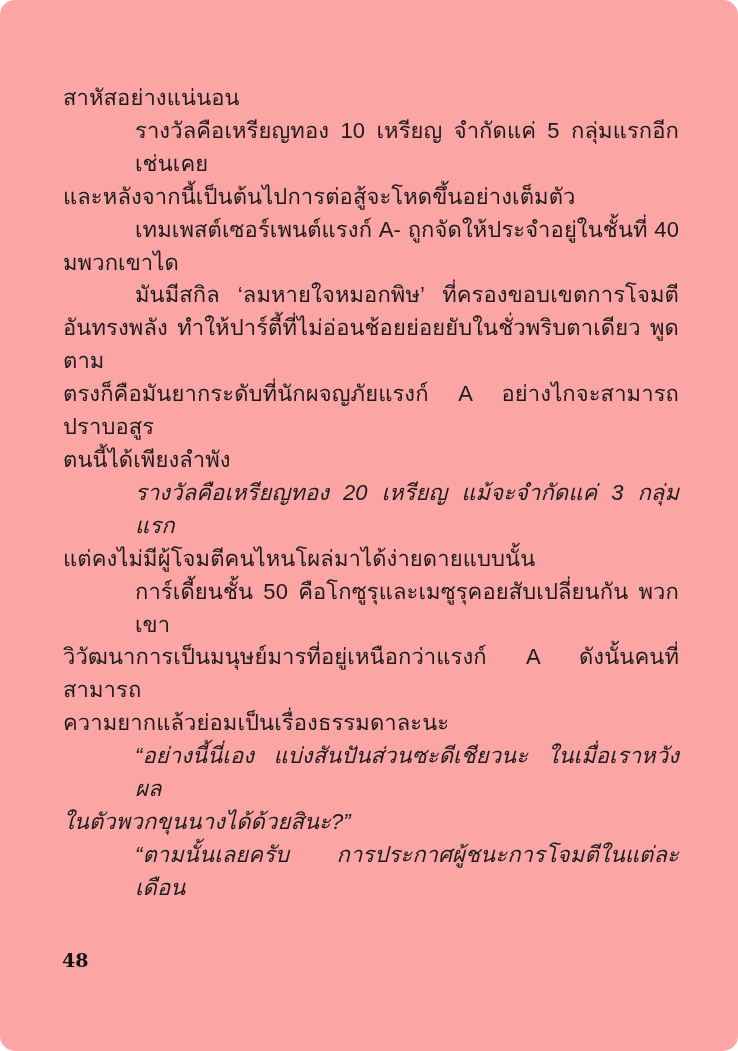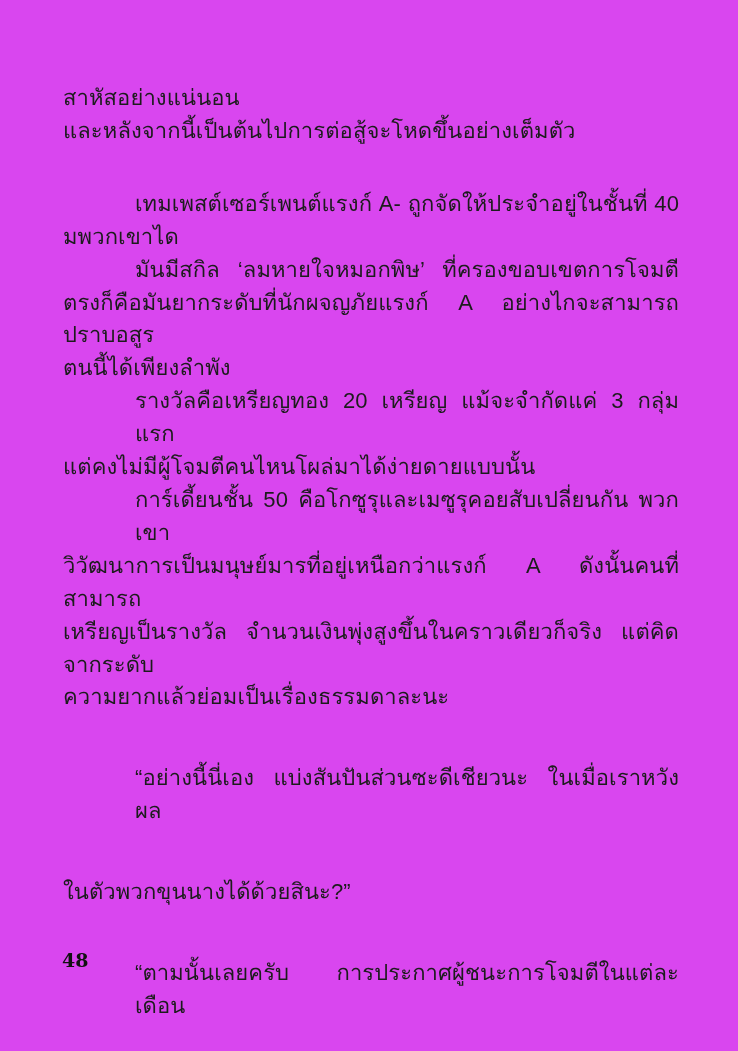--- a/index.html
+++ b/index.html
@@ -4,74 +4,76 @@
 <style>
   html, body {
     margin: 0;
     padding: 0;
     background: #ffffff;
   }
   .page {
     position: relative;
     width: 738px;
     height: 1051px;
-    background: #d946ef;
+    background: #fca5a5;
     overflow: hidden;
     font-family: "Liberation Sans", "DejaVu Sans", sans-serif;
     color: #1c1c1c;
+    border-radius: 15px;
   }
   .text-block {
     position: absolute;
     left: 63px;
     top: 82px;
     width: 616px;
     font-size: 22px;
     line-height: 32.9px;
     letter-spacing: 0.1px;
   }
   .line {
     min-height: 32.9px;
     white-space: normal;
   }
   .line.justify {
     text-align: justify;
     text-align-last: justify;
   }
   .line.italic {
-    margin-top: 48px;
+    font-style: italic;
   }
   .bold {
     font-weight: normal;
   }
   .page-number {
     position: absolute;
     left: 62px;
     top: 949px;
     font-family: "DejaVu Serif", "Liberation Serif", serif;
     font-size: 19px;
     font-weight: 700;
     color: #111111;
   }
 </style>
 </head>
 <body>
 
 <div class="page">
   <div class="text-block" id="text-block">
       <div class="line"><span>สาหัสอย่างแน่นอน</span></div>
+      <div class="line justify" style="padding-left: 72px;"><span>รางวัลคือเหรียญทอง 10 เหรียญ จำกัดแค่ 5 กลุ่มแรกอีกเช่นเคย</span></div>
       <div class="line"><span>และหลังจากนี้เป็นต้นไปการต่อสู้จะโหดขึ้นอย่างเต็มตัว</span></div>
-      <div class="line justify" style="padding-left: 72px; margin-top: 40px;"><span>เทมเพสต์เซอร์เพนต์แรงก์ A- ถูกจัดให้ประจำอยู่ในชั้นที่ 40</span></div>
+      <div class="line justify" style="padding-left: 72px;"><span>เทมเพสต์เซอร์เพนต์แรงก์ A- ถูกจัดให้ประจำอยู่ในชั้นที่ 40</span></div>
       <div class="line"><span>มพวกเขาได</span></div>
       <div class="line justify" style="padding-left: 72px;"><span>มันมีสกิล </span><span class="bold">‘ลมหายใจหมอกพิษ’</span><span> ที่ครองขอบเขตการโจมตี</span></div>
+      <div class="line justify"><span>อันทรงพลัง ทำให้ปาร์ตี้ที่ไม่อ่อนช้อยย่อยยับในชั่วพริบตาเดียว พูดตาม</span></div>
       <div class="line justify"><span>ตรงก็คือมันยากระดับที่นักผจญภัยแรงก์ A อย่างไกจะสามารถปราบอสูร</span></div>
       <div class="line"><span>ตนนี้ได้เพียงลำพัง</span></div>
-      <div class="line justify" style="padding-left: 72px;"><span>รางวัลคือเหรียญทอง 20 เหรียญ แม้จะจำกัดแค่ 3 กลุ่มแรก</span></div>
+      <div class="line justify" style="padding-left: 72px; font-style: italic;"><span>รางวัลคือเหรียญทอง 20 เหรียญ แม้จะจำกัดแค่ 3 กลุ่มแรก</span></div>
       <div class="line"><span>แต่คงไม่มีผู้โจมตีคนไหนโผล่มาได้ง่ายดายแบบนั้น</span></div>
       <div class="line justify" style="padding-left: 72px;"><span>การ์เดี้ยนชั้น 50 คือโกซูรุและเมซูรุคอยสับเปลี่ยนกัน พวกเขา</span></div>
       <div class="line justify"><span>วิวัฒนาการเป็นมนุษย์มารที่อยู่เหนือกว่าแรงก์ A ดังนั้นคนที่สามารถ</span></div>
-      <div class="line justify"><span>เหรียญเป็นรางวัล จำนวนเงินพุ่งสูงขึ้นในคราวเดียวก็จริง แต่คิดจากระดับ</span></div>
       <div class="line"><span>ความยากแล้วย่อมเป็นเรื่องธรรมดาละนะ</span></div>
       <div class="line justify italic" style="padding-left: 72px;"><span>“อย่างนี้นี่เอง แบ่งสันปันส่วนซะดีเชียวนะ ในเมื่อเราหวังผล</span></div>
       <div class="line italic"><span>ในตัวพวกขุนนางได้ด้วยสินะ?”</span></div>
       <div class="line justify italic" style="padding-left: 72px;"><span>“ตามนั้นเลยครับ การประกาศผู้ชนะการโจมตีในแต่ละเดือน</span></div>
     </div>
   <div class="page-number">48</div>
 </div>
 
 </body></html>

